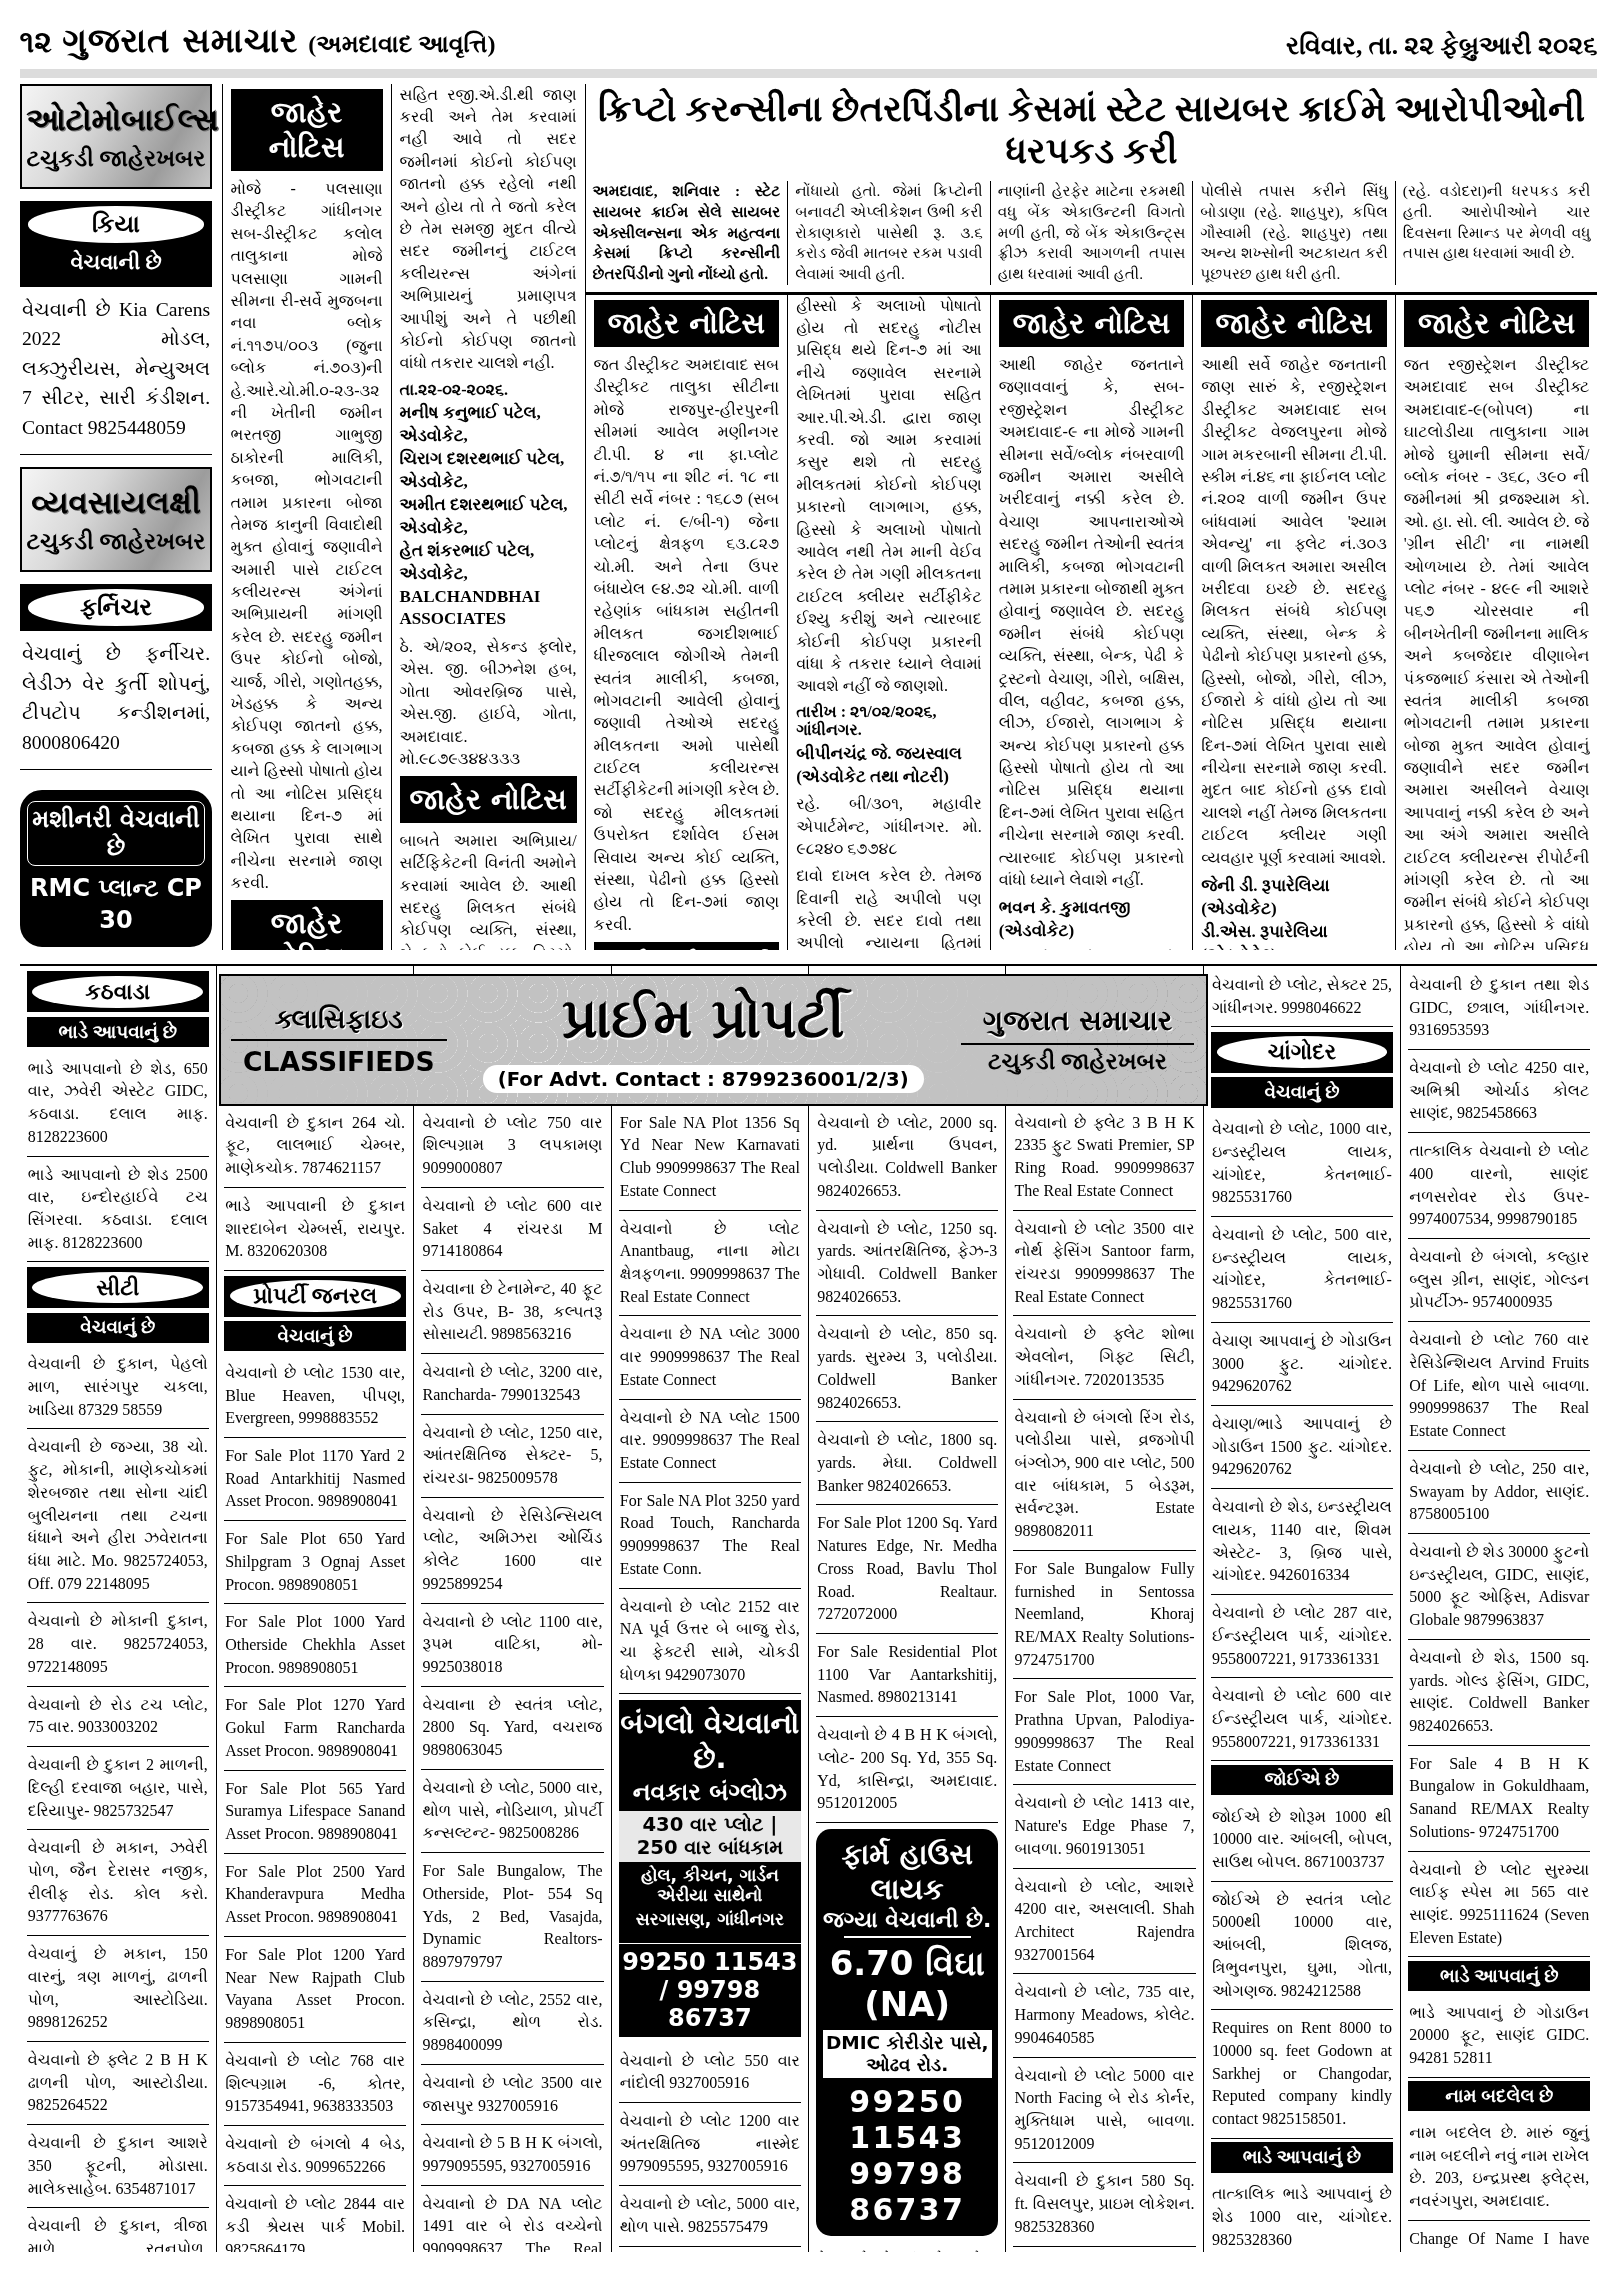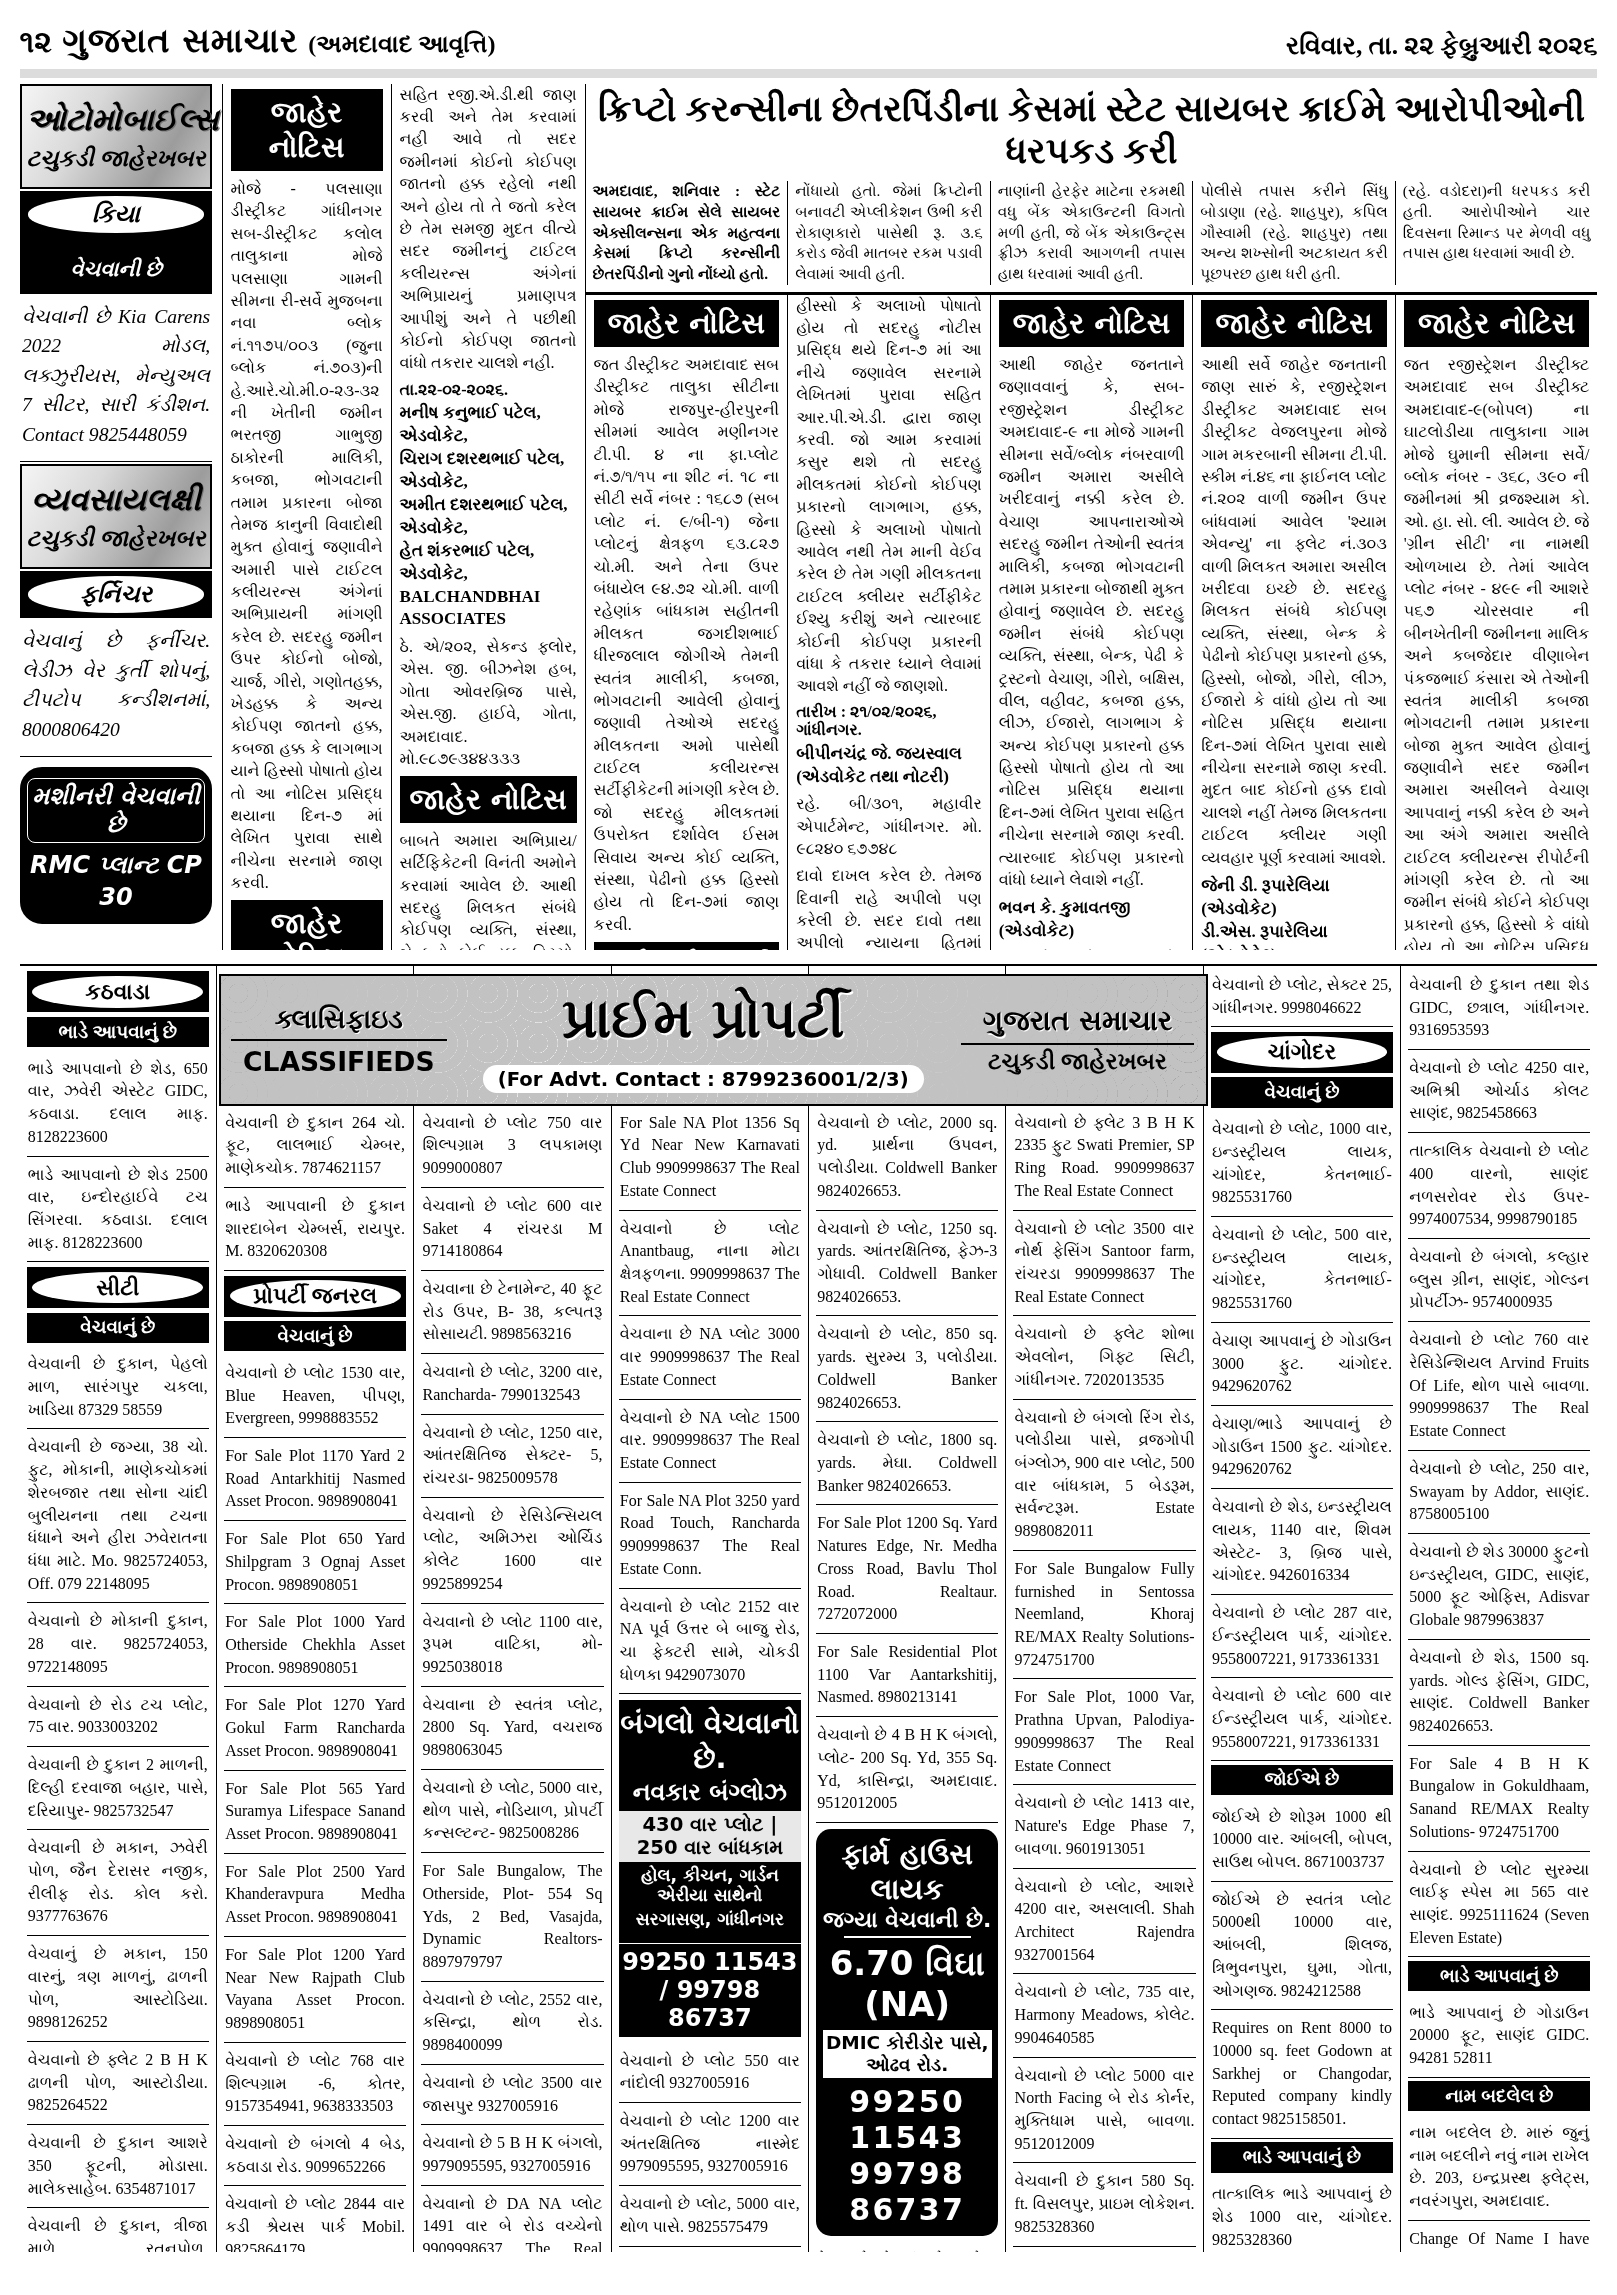--- a/index.html
+++ b/index.html
@@ -13,27 +13,27 @@
   .ph-num { font-size:30px; font-weight:bold; }
   .ph-name { font-size:34px; font-weight:bold; letter-spacing:0.6px; }
   .ph-ed { font-size:24px; font-weight:bold; font-family:"Liberation Serif",serif; }
   .ph-date { font-size:25.4px; font-weight:bold; }
   .headrule { height:9.2px; background:#dcdcdc; margin:3.5px 19.6px 0 19.6px; }
 
   
   .top { display:flex; height:866px; margin:5.8px 19.6px 0 19.6px; overflow:hidden; }
 
   
-  .sidebar { width:202px; flex:none; display:flex; flex-direction:column; gap:2px; padding-right:9.2px;font-style:italic; }
+  .sidebar { width:202px; flex:none; display:flex; flex-direction:column; gap:12px; padding-right:9.2px; }
   .brandbox { border:2.9px solid #000; background:linear-gradient(120deg,#f5f5f5 0%,#d9d9d9 35%,#9c9c9c 75%,#c8c8c8 100%); text-align:center; padding:15px 4.6px; }
   .bb-title { font-family:"DejaVu Sans",sans-serif; font-size:31px; font-weight:bold; text-shadow:1.2px 1.2px 0 #777; }
   .bb-sub { font-size:23px; font-weight:bold; margin-top:8px; }
   .cat { background:#000; padding:5.8px 8px; }
   .cat-oval { background:#fff; border-radius:50%; font-size:24px; font-weight:bold; text-align:center; padding:4.6px 0; }
-  .selbar { background:#000; color:#fff; text-align:center; font-size:21px; font-weight:bold; padding:5.8px 0; margin-top:19px; }
+  .selbar { background:#000; color:#fff; text-align:center; font-size:21px; font-weight:bold; padding:5.8px 0; margin-top:2px; }
   .sad { font-size:19.6px; line-height:1.5; text-align:justify; padding:8px 2.3px 11.6px 2.3px; border-bottom:1.7px solid #000; }
   .machbox { background:#000; color:#fff; border-radius:22px; border:2.3px solid #000; text-align:center; padding:9.2px 5.8px; font-family:"DejaVu Sans",sans-serif;margin-top:8px; }
   .mb-title { border:1.7px solid #fff; border-radius:8px; font-size:24px; font-weight:bold; padding:3.5px 2.3px; margin-bottom:5.8px; }
   .mb-line { font-size:24px; font-weight:bold; line-height:1.35; }
 
   
   .notcol { border-left:1.7px solid #000; padding:0 8px; overflow:hidden; }
   .notcol.first { border-left:none; }
   .nc1 { width:169px; flex:none; }
   .nc2 { width:194px; flex:none; }

